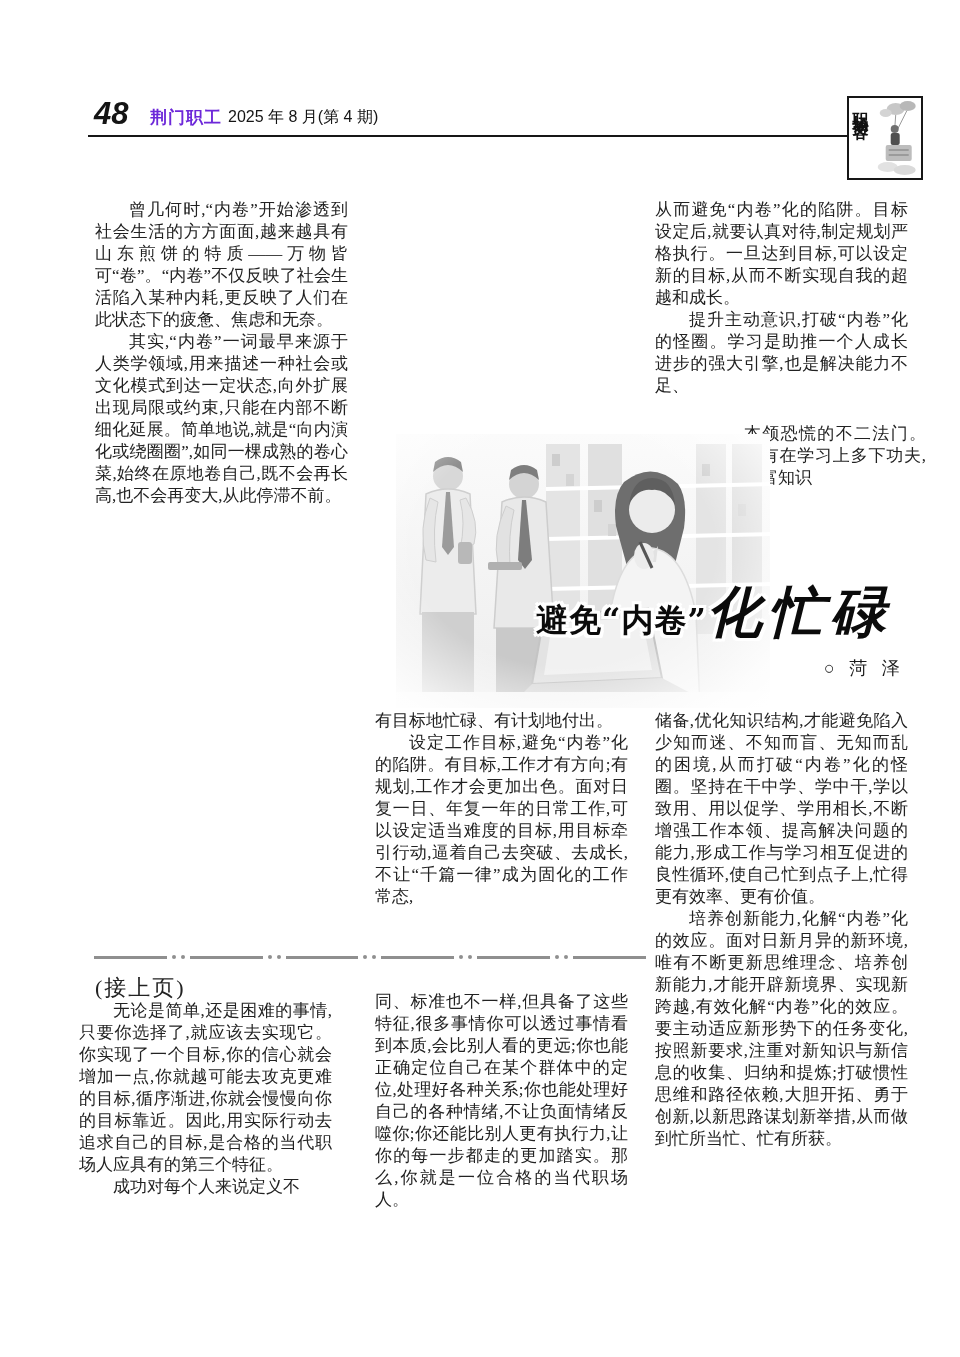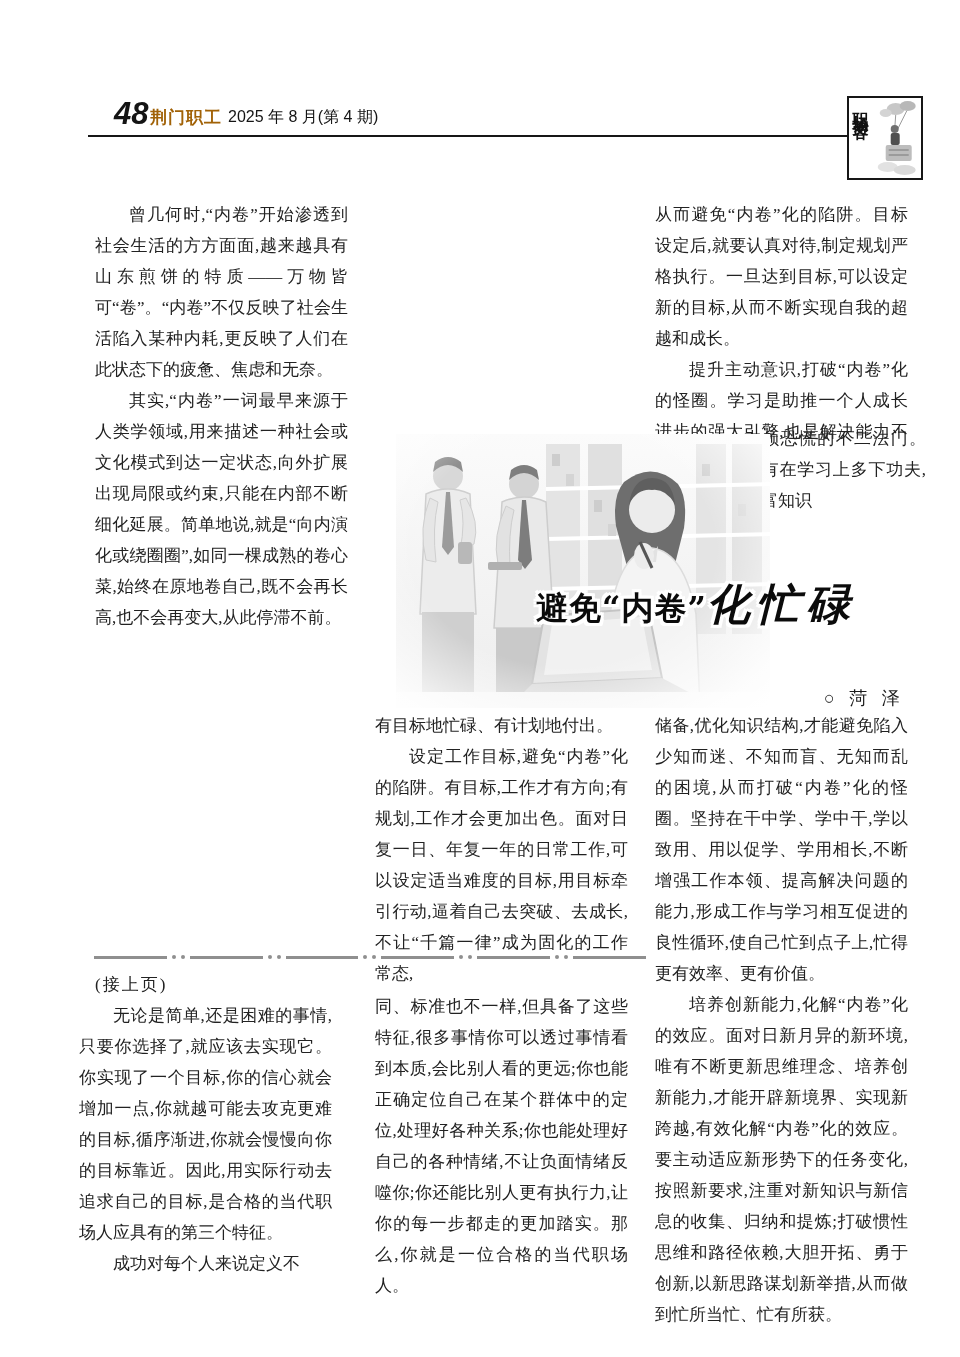--- a/index.html
+++ b/index.html
@@ -4,47 +4,47 @@
 <style>
   html,body { margin:0; padding:0; background:#ffffff; }
   .page {
     position:relative; width:960px; height:1357px; background:#ffffff;
     font-family:"Liberation Serif","DejaVu Serif",serif; color:#1e1e1e; overflow:hidden;
   }
   
   .pagenum {
     position:absolute; left:94px; top:96px;
     font-family:"Liberation Sans","DejaVu Sans",sans-serif;
-    font-size:31px; font-style:italic; font-weight:bold; color:#141414;margin-left:20px;
+    font-size:31px; font-style:italic; font-weight:bold; color:#141414;
   }
   .journal {
     position:absolute; left:150px; top:106px;
     font-family:"Liberation Sans","DejaVu Sans",sans-serif;
-    font-size:17px; font-weight:bold; color:#a16207; letter-spacing:1px;
+    font-size:17px; font-weight:bold; color:#6d28d9; letter-spacing:1px;
   }
   .issue {
     position:absolute; left:228px; top:107px;
     font-family:"Liberation Sans","DejaVu Sans",sans-serif;
     font-size:16px; color:#141414;
   }
   .header-rule { position:absolute; left:88px; top:135px; width:759px; height:2px; background:#171717; }
   .tab-box {
     position:absolute; left:847px; top:96px; width:72px; height:80px;
     border:2.5px solid #171717; background:#fff; display:flex; align-items:center;
   }
   .tab-label {
     writing-mode:vertical-rl; text-orientation:upright;
     font-family:"Liberation Sans","DejaVu Sans",sans-serif;
     font-weight:bold; font-size:16px; line-height:1.1; letter-spacing:3px;
     margin-left:3px; height:76px; color:#111;
   }
   .tab-art { flex:1 1 auto; height:78px; }
   
   .col {
-    position:absolute; width:253px; font-size:17px; line-height:31px;
+    position:absolute; width:253px; font-size:17px; line-height:22px;
     text-align:justify; text-justify:inter-ideograph; color:#222;
   }
   .col p { margin:0; }
   .indent { text-indent:2em; }
   .narrow { width:182px; }
   
   .photo-wrap { position:absolute; left:396px; top:434px; width:374px; height:274px; }
   .photo-wrap svg { display:block; width:100%; height:100%; }
   .photo-fade {
     position:absolute; inset:0; pointer-events:none;
@@ -53,34 +53,34 @@
   
   .article-title {
     position:absolute; left:536px; top:576px; width:420px; z-index:5;
     font-family:"DejaVu Serif","Liberation Serif",serif;
     font-weight:900; color:#0b0b0b; white-space:nowrap;
     text-shadow:
       -3px -3px 0 #fff, 3px -3px 0 #fff, -3px 3px 0 #fff, 3px 3px 0 #fff,
       0 -3px 0 #fff, 0 3px 0 #fff, -3px 0 0 #fff, 3px 0 0 #fff;
   }
   .title-main { font-size:32px; letter-spacing:1px; }
-  .title-tail { font-size:43px; letter-spacing:7px; font-style:italic; }
+  .title-tail { font-size:55px; letter-spacing:7px; font-style:italic; }
   .byline {
     position:absolute; left:824px; top:656px; z-index:5;
-    font-size:18px; letter-spacing:5px; color:#1a1a1a;margin-top:30px;
+    font-size:18px; letter-spacing:5px; color:#1a1a1a;
   }
   
   .divider {
     position:absolute; left:94px; top:954px; width:552px; height:6px;
     display:flex; align-items:center; gap:5px;
   }
   .divider .dash { height:3px; background:#8f8f8f; flex:1 1 auto; }
   .divider .dot { width:4px; height:4px; background:#8f8f8f; border-radius:50%; flex:0 0 auto; }
   
-  .cont-label { position:absolute; left:95px; top:973px; font-size:17px; color:#222; letter-spacing:2px; }
+  .cont-label { position:absolute; left:95px; top:973px; font-size:22px; color:#222; letter-spacing:2px; }
 </style>
 </head>
 <body>
 
 <div class="page">
 
   <div class="pagenum">48</div>
   <div class="journal">荆门职工</div>
   <div class="issue">2025 年 8 月(第 4 期)</div>
   <div class="header-rule"></div>

